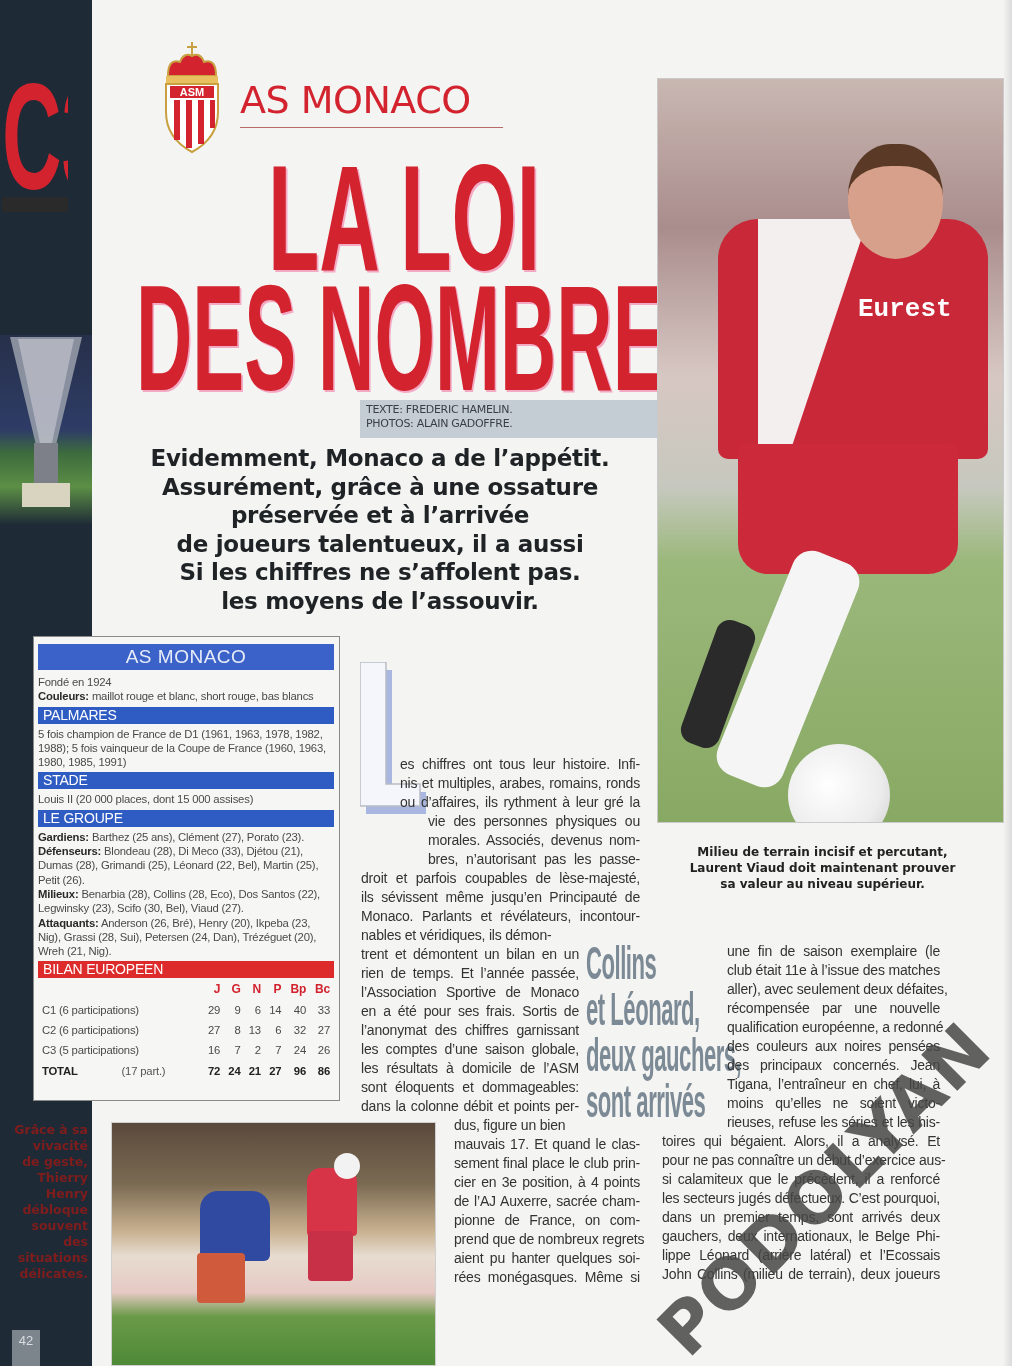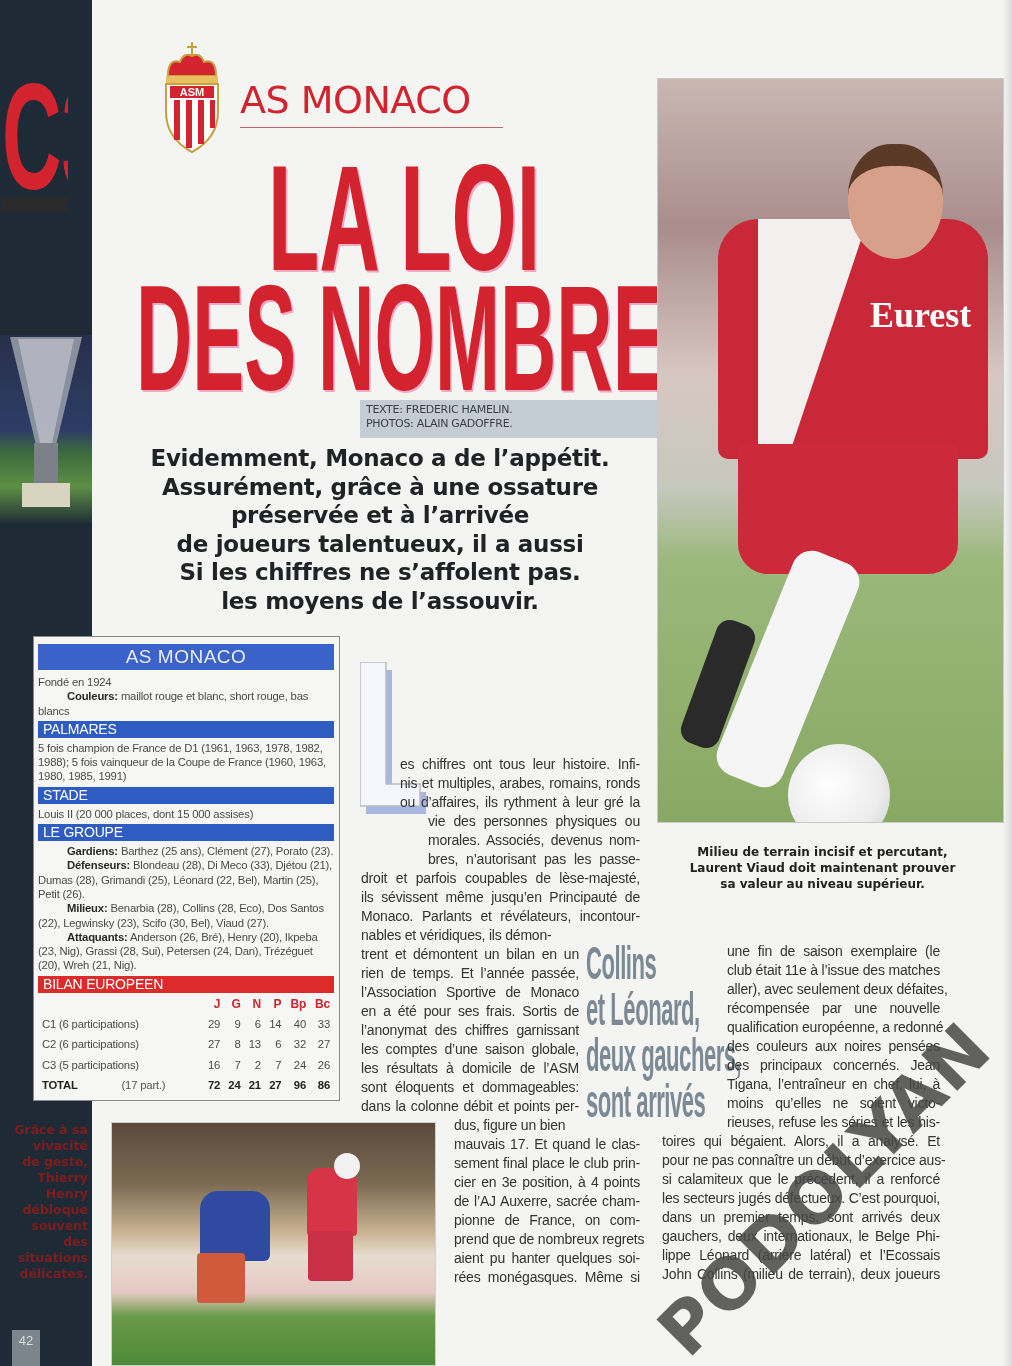--- a/index.html
+++ b/index.html
@@ -24,34 +24,34 @@
   .hl2 { left: 136px; top: 268px; font-size: 150px; line-height: 140px; transform: scaleX(0.52); }
   .credits { position: absolute; left: 360px; top: 400px; width: 298px; height: 38px; background: #c4ccd4; padding: 3px 0 0 6px; font-family: "DejaVu Sans", sans-serif; font-size: 11px; line-height: 14px; color: #3a3f46; letter-spacing: -0.3px; }
 
   .intro { position: absolute; left: 112px; top: 444px; width: 536px; text-align: center; font-family: "DejaVu Sans", sans-serif; font-weight: bold; font-size: 23px; line-height: 28.6px; color: #1f2326; letter-spacing: -0.3px; }
 
   
   .photo-main { position: absolute; left: 657px; top: 78px; width: 347px; height: 745px; border: 1px solid #c9c9c9; overflow: hidden; background: linear-gradient(180deg, #c9b7b2 0%, #a98d8c 20%, #d7c7c2 40%, #c6c8be 55%, #9bb87b 65%, #88a963 100%); }
   .photo-main .shirt { position: absolute; left: 60px; top: 140px; width: 270px; height: 240px; background: #c82838; border-radius: 40px 40px 10px 10px; }
   .photo-main .shirt-white { position: absolute; left: 100px; top: 140px; width: 110px; height: 230px; background: #f2efee; clip-path: polygon(0 0, 100% 0, 30% 100%, 0 100%); }
   .photo-main .head { position: absolute; left: 190px; top: 65px; width: 95px; height: 115px; background: #d7a08a; border-radius: 45% 45% 50% 50%; border-top: 22px solid #5a3a26; }
-  .photo-main .sponsor { position: absolute; left: 212px; top: 215px; color: #fff; font-family: Liberation Serif, serif; font-weight: bold; font-size: 36px; }
+  .photo-main .sponsor { position: absolute; left: 200px; top: 215px; color: #fff; font-family: Liberation Mono, monospace; font-weight: bold; font-size: 26px; }
   .photo-main .shorts { position: absolute; left: 80px; top: 365px; width: 220px; height: 130px; background: #cc2a3a; border-radius: 8px 8px 30px 30px; }
   .photo-main .leg1 { position: absolute; left: 95px; top: 470px; width: 70px; height: 240px; background: #f5f5f5; transform: rotate(22deg); border-radius: 20px; }
   .photo-main .leg2 { position: absolute; left: 40px; top: 540px; width: 40px; height: 130px; background: #2a2a2a; transform: rotate(20deg); border-radius: 14px; }
   .photo-main .ball { position: absolute; left: 130px; top: 665px; width: 102px; height: 102px; background: radial-gradient(circle at 40% 40%, #ffffff 0%, #ececec 60%, #c8c8c8 100%); border-radius: 50%; }
 
   .caption-main { position: absolute; left: 680px; top: 844px; width: 285px; text-align: center; font-family: "DejaVu Sans", sans-serif; font-weight: bold; font-size: 12px; line-height: 16px; color: #222; }
 
   
   .infobox { position: absolute; left: 33px; top: 636px; width: 307px; height: 465px; background: #f6f6f4; border: 1px solid #8a8a8a; padding: 7px 5px 0 4px; font-size: 11.3px; line-height: 14.3px; color: #4a4a4a; letter-spacing: -0.2px; }
   .box-title { background: #3a62c8; color: #e8ecf8; text-align: center; font-size: 19px; letter-spacing: 0.5px; height: 26px; line-height: 26px; margin-bottom: 5px; font-weight: normal; }
   .sec-head { background: #2f5cc2; color: #ffffff; font-size: 14px; height: 17px; line-height: 17px; padding-left: 5px; margin: 3px 0 3px 0; }
   .sec-head.red { background: #dd2a2a; }
-  .ib-p b { color: #2a2a2a; margin-left: 29px; }
+  .ib-p b { color: #2a2a2a; }
   .stats { width: 100%; border-collapse: collapse; font-size: 11.3px; margin-top: 2px; }
   .stats th { color: #d2232e; font-weight: bold; text-align: right; padding: 1px 4px 3px 0; font-size: 12px; }
   .stats td { text-align: right; padding: 3px 4px 3px 0; }
   .stats td:first-child { text-align: left; padding-left: 4px; }
   .stats tr.total td { font-weight: bold; color: #222; }
   .stats tr.total td:first-child span.light { font-weight: normal; color: #555; margin-left: 41px; }
 
   
   .dropcap { position: absolute; left: 360px; top: 662px; width: 66px; height: 152px; }
   .body-text { position: absolute; font-size: 14px; line-height: 19px; color: #333; letter-spacing: -0.2px; text-align: justify; }

